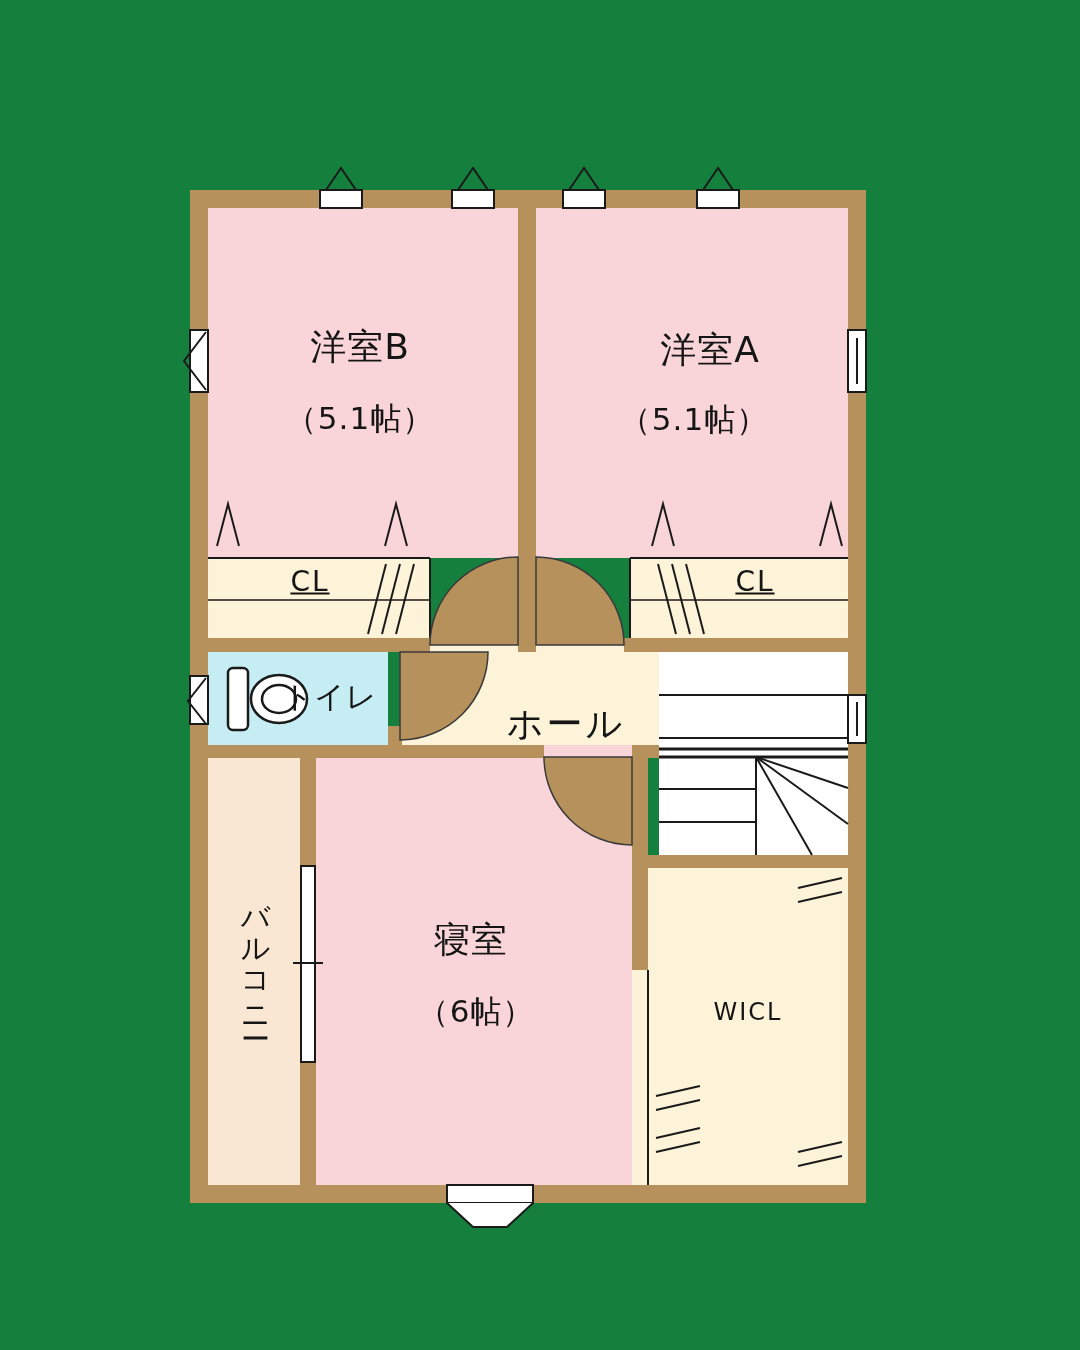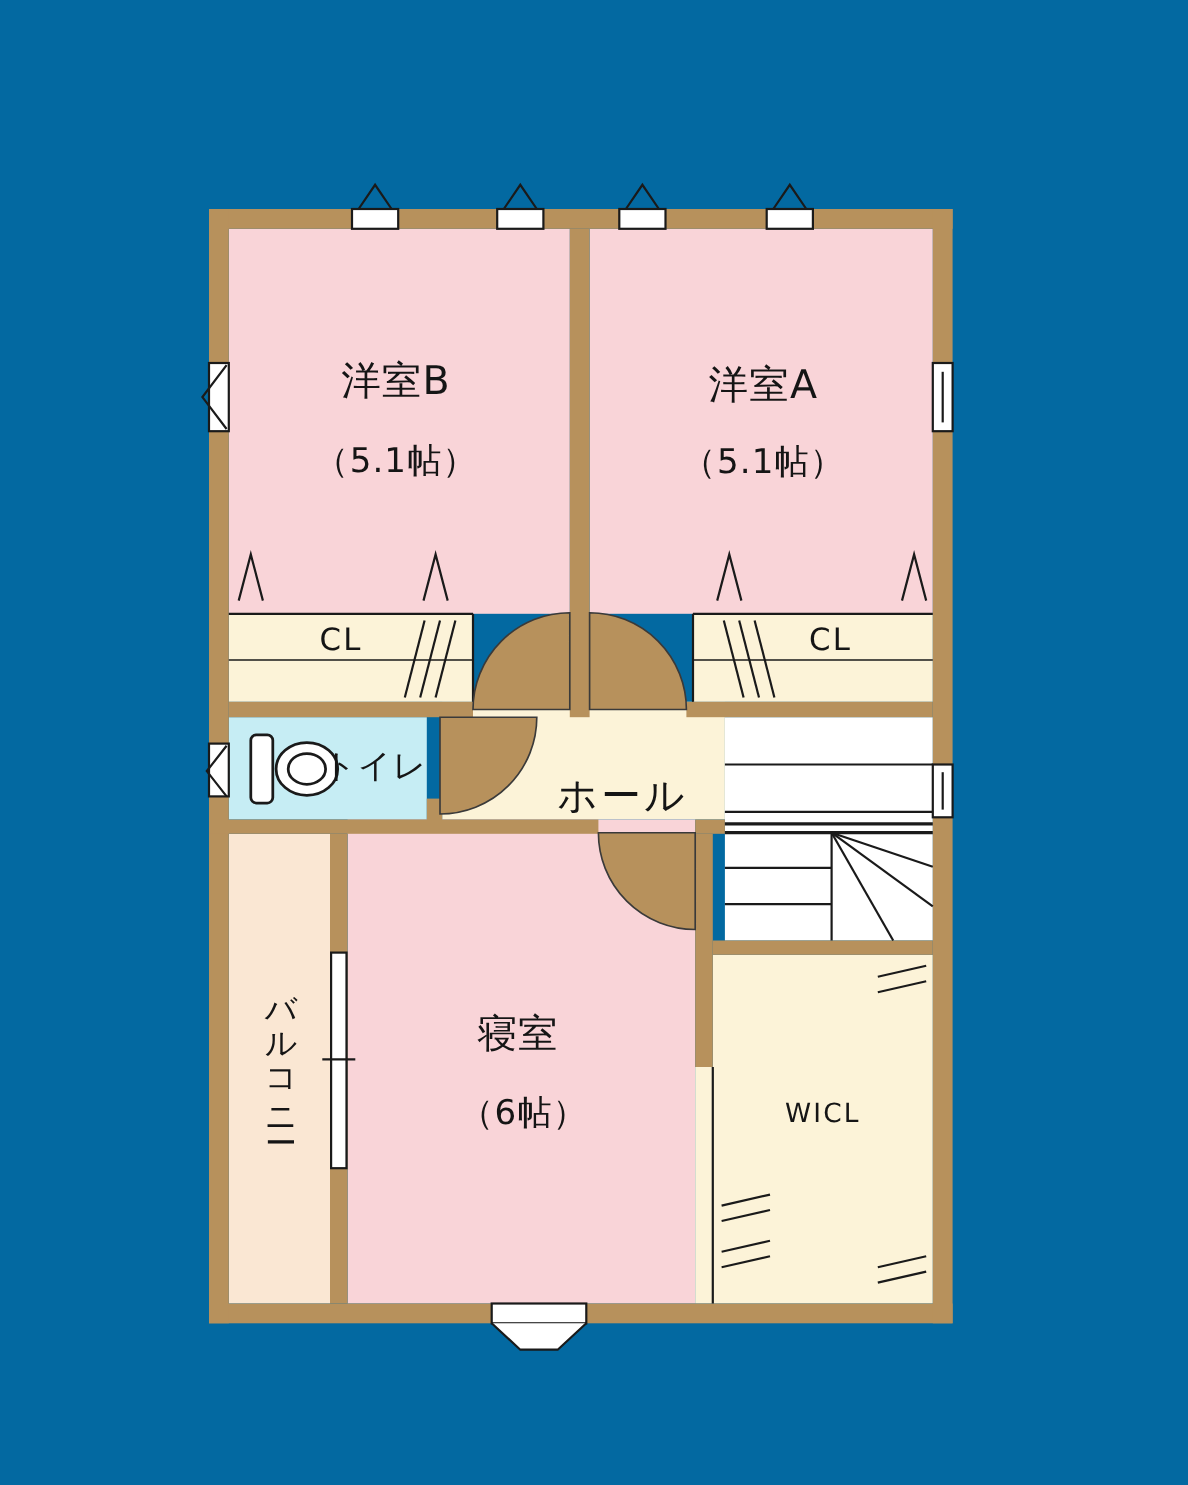--- a/index.html
+++ b/index.html
@@ -1,23 +1,23 @@
 <!DOCTYPE html>
 <html><head>
 <meta charset="utf-8">
 <style>
   html,body{margin:0;padding:0;background:#fff;}
   body{font-family:"DejaVu Sans","Liberation Sans",sans-serif;}
-  .fp{position:relative;width:1080px;height:1350px;background:#0369a1;overflow:hidden;}
+  .fp{position:relative;width:1080px;height:1350px;background:#15803d;overflow:hidden;}
   .fp svg{position:absolute;left:0;top:0;}
   .label{position:absolute;transform:translate(-50%,-50%);white-space:nowrap;
          color:#151515;z-index:5;letter-spacing:1px;}
   .lbl-room{font-size:36px;}
   .lbl-size{font-size:31px;margin-top:12px;}
-  .lbl-cl{font-size:28px;letter-spacing:2px;}
+  .lbl-cl{font-size:28px;letter-spacing:2px;text-decoration:underline;}
   .lbl-toilet{font-size:30px;}
   .lbl-hall{font-size:36px;letter-spacing:3px;margin-top:27px;}
   .lbl-wicl{font-size:24px;letter-spacing:2px;}
   .lbl-balcony{font-size:29px;writing-mode:vertical-rl;letter-spacing:2px;}
   line,polyline{stroke:#1a1a1a;}
 </style>
 </head>
 <body>
 
 <div class="fp">
@@ -137,23 +137,23 @@
 
     <g stroke="#1a1a1a" stroke-width="2.5" fill="#ffffff">
       <rect x="228" y="668" width="20" height="62" rx="5"></rect>
       <ellipse cx="279" cy="699" rx="28" ry="24"></ellipse>
       <ellipse cx="279" cy="699" rx="17" ry="14" fill="none"></ellipse>
     </g>
   </svg>
 
   <div class="label lbl-room" style="left:360px;top:347px;">洋室B</div>
   <div class="label lbl-size" style="left:360px;top:407px;">（5.1帖）</div>
-  <div class="label lbl-room" style="left:694px;top:350px;">洋室A</div>
+  <div class="label lbl-room" style="left:710px;top:350px;">洋室A</div>
   <div class="label lbl-size" style="left:694px;top:408px;">（5.1帖）</div>
   <div class="label lbl-cl" style="left:310px;top:581px;">CL</div>
   <div class="label lbl-cl" style="left:755px;top:581px;">CL</div>
-  <div class="label lbl-toilet" style="left:341px;top:697px;text-align:right;">トイレ</div>
+  <div class="label lbl-toilet" style="left:330px;top:697px;text-align:right;">トイレ</div>
   <div class="label lbl-hall" style="left:566px;top:697px;">ホール</div>
   <div class="label lbl-room" style="left:461px;top:940px;margin-left:10px;">寝室</div>
   <div class="label lbl-size" style="left:476px;top:1000px;">（6帖）</div>
   <div class="label lbl-wicl" style="left:748px;top:1012px;">WICL</div>
   <div class="label lbl-balcony" style="left:256px;top:955px;">バルコニー</div>
 </div>
 
 </body></html>

